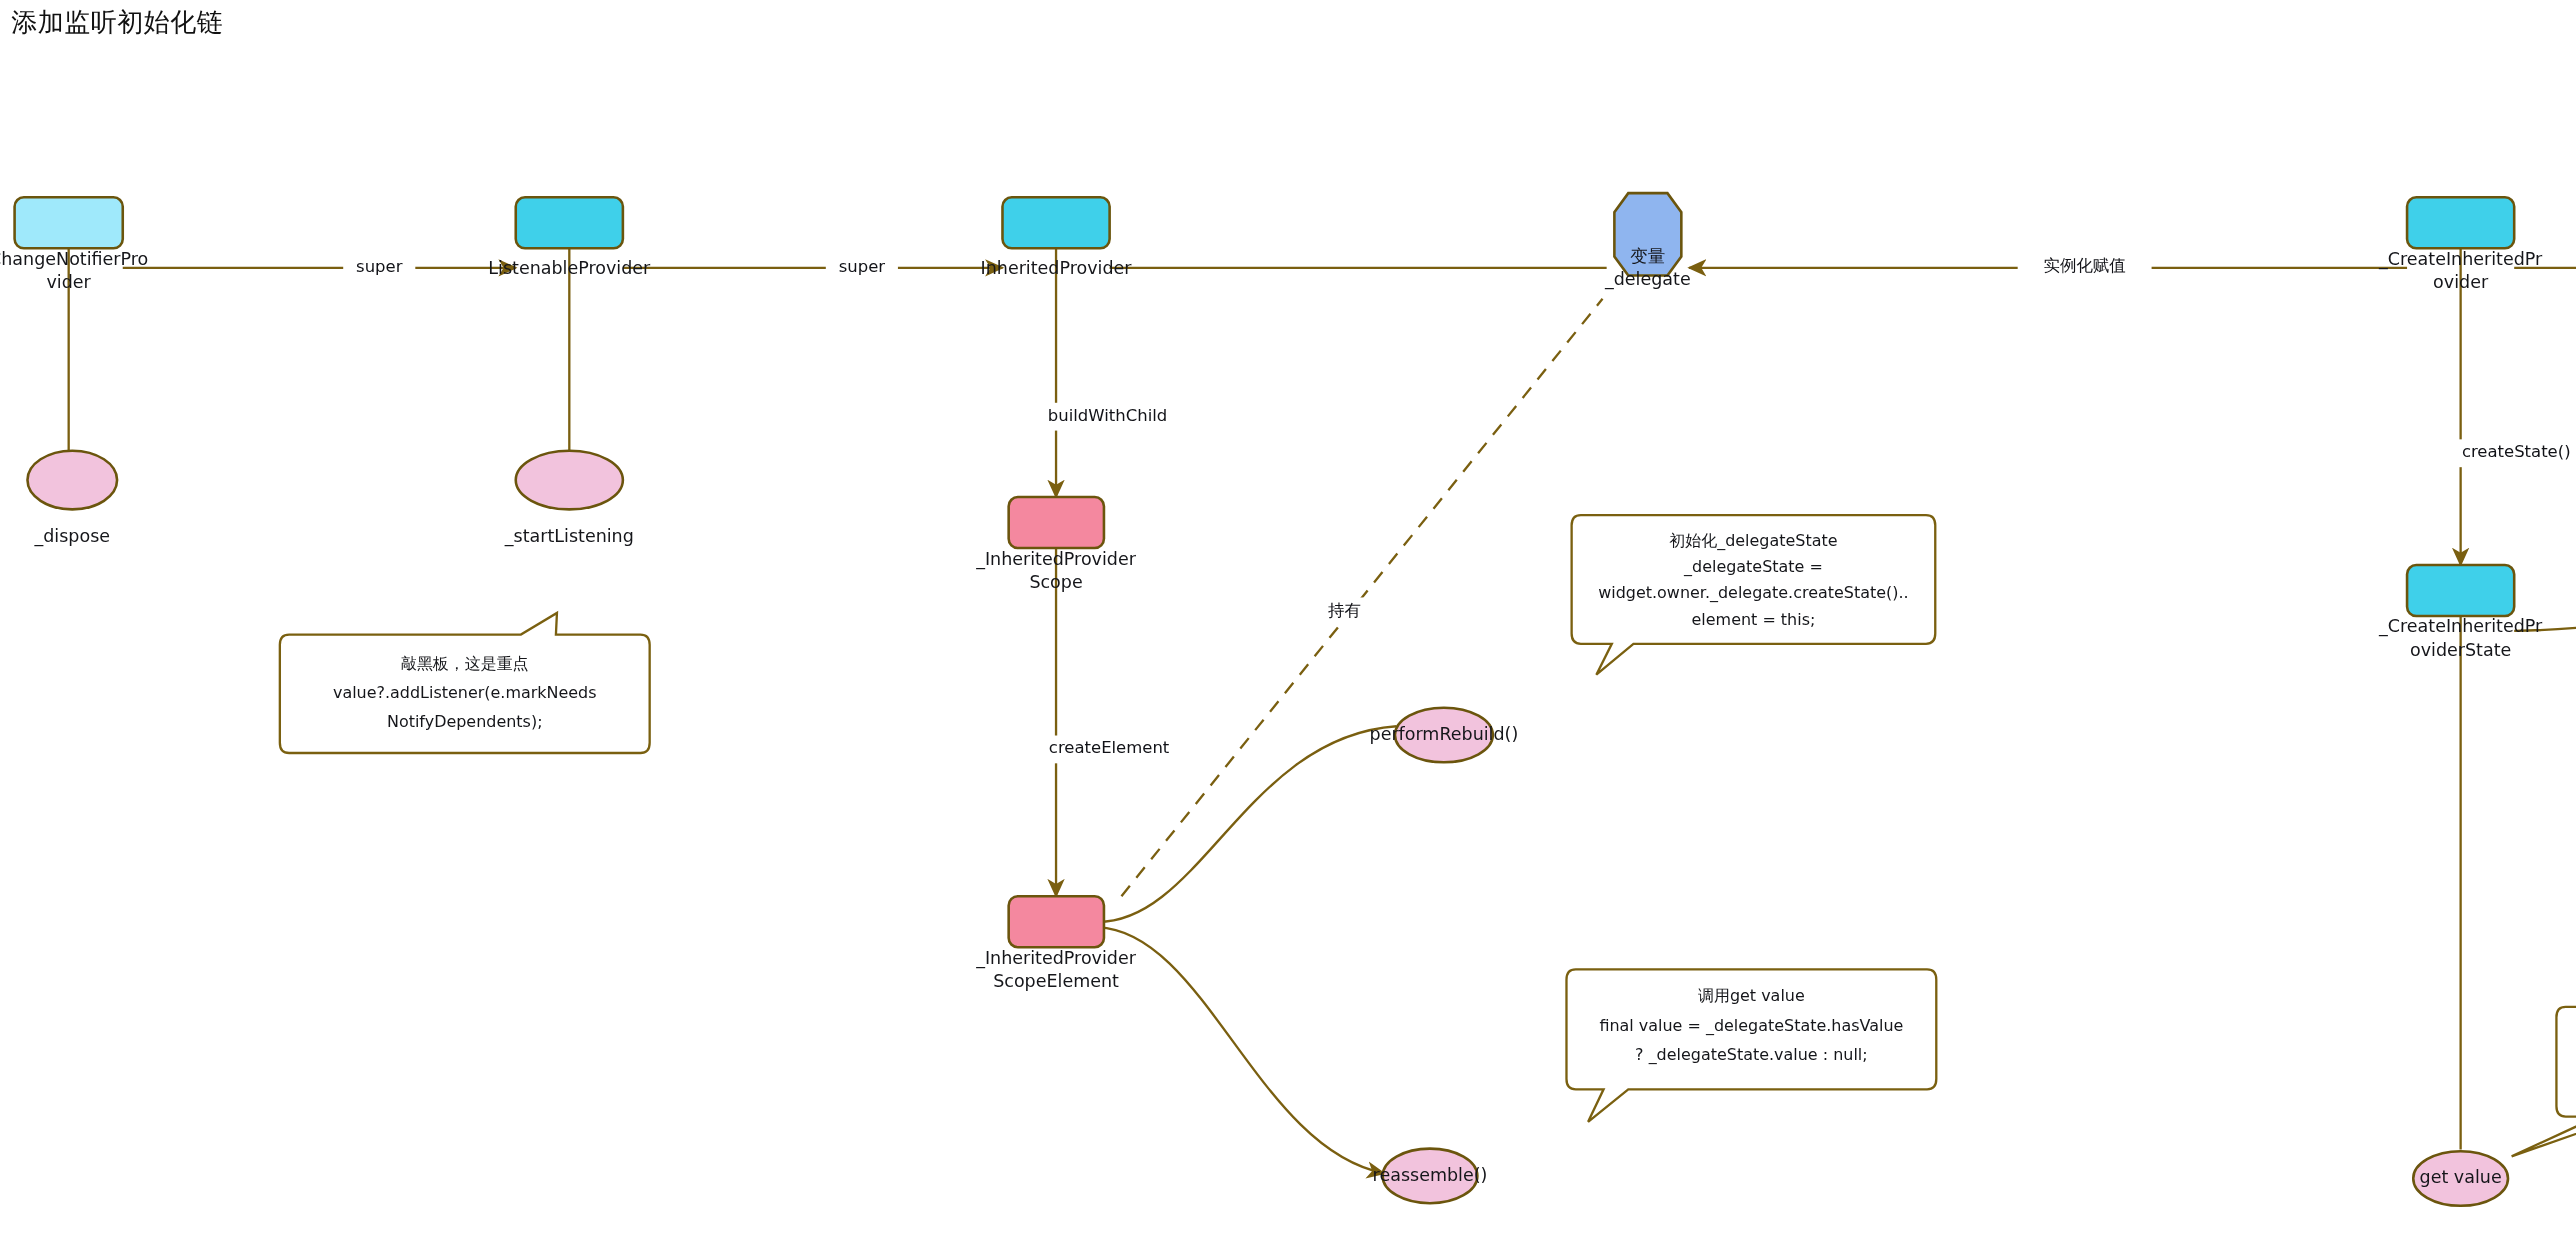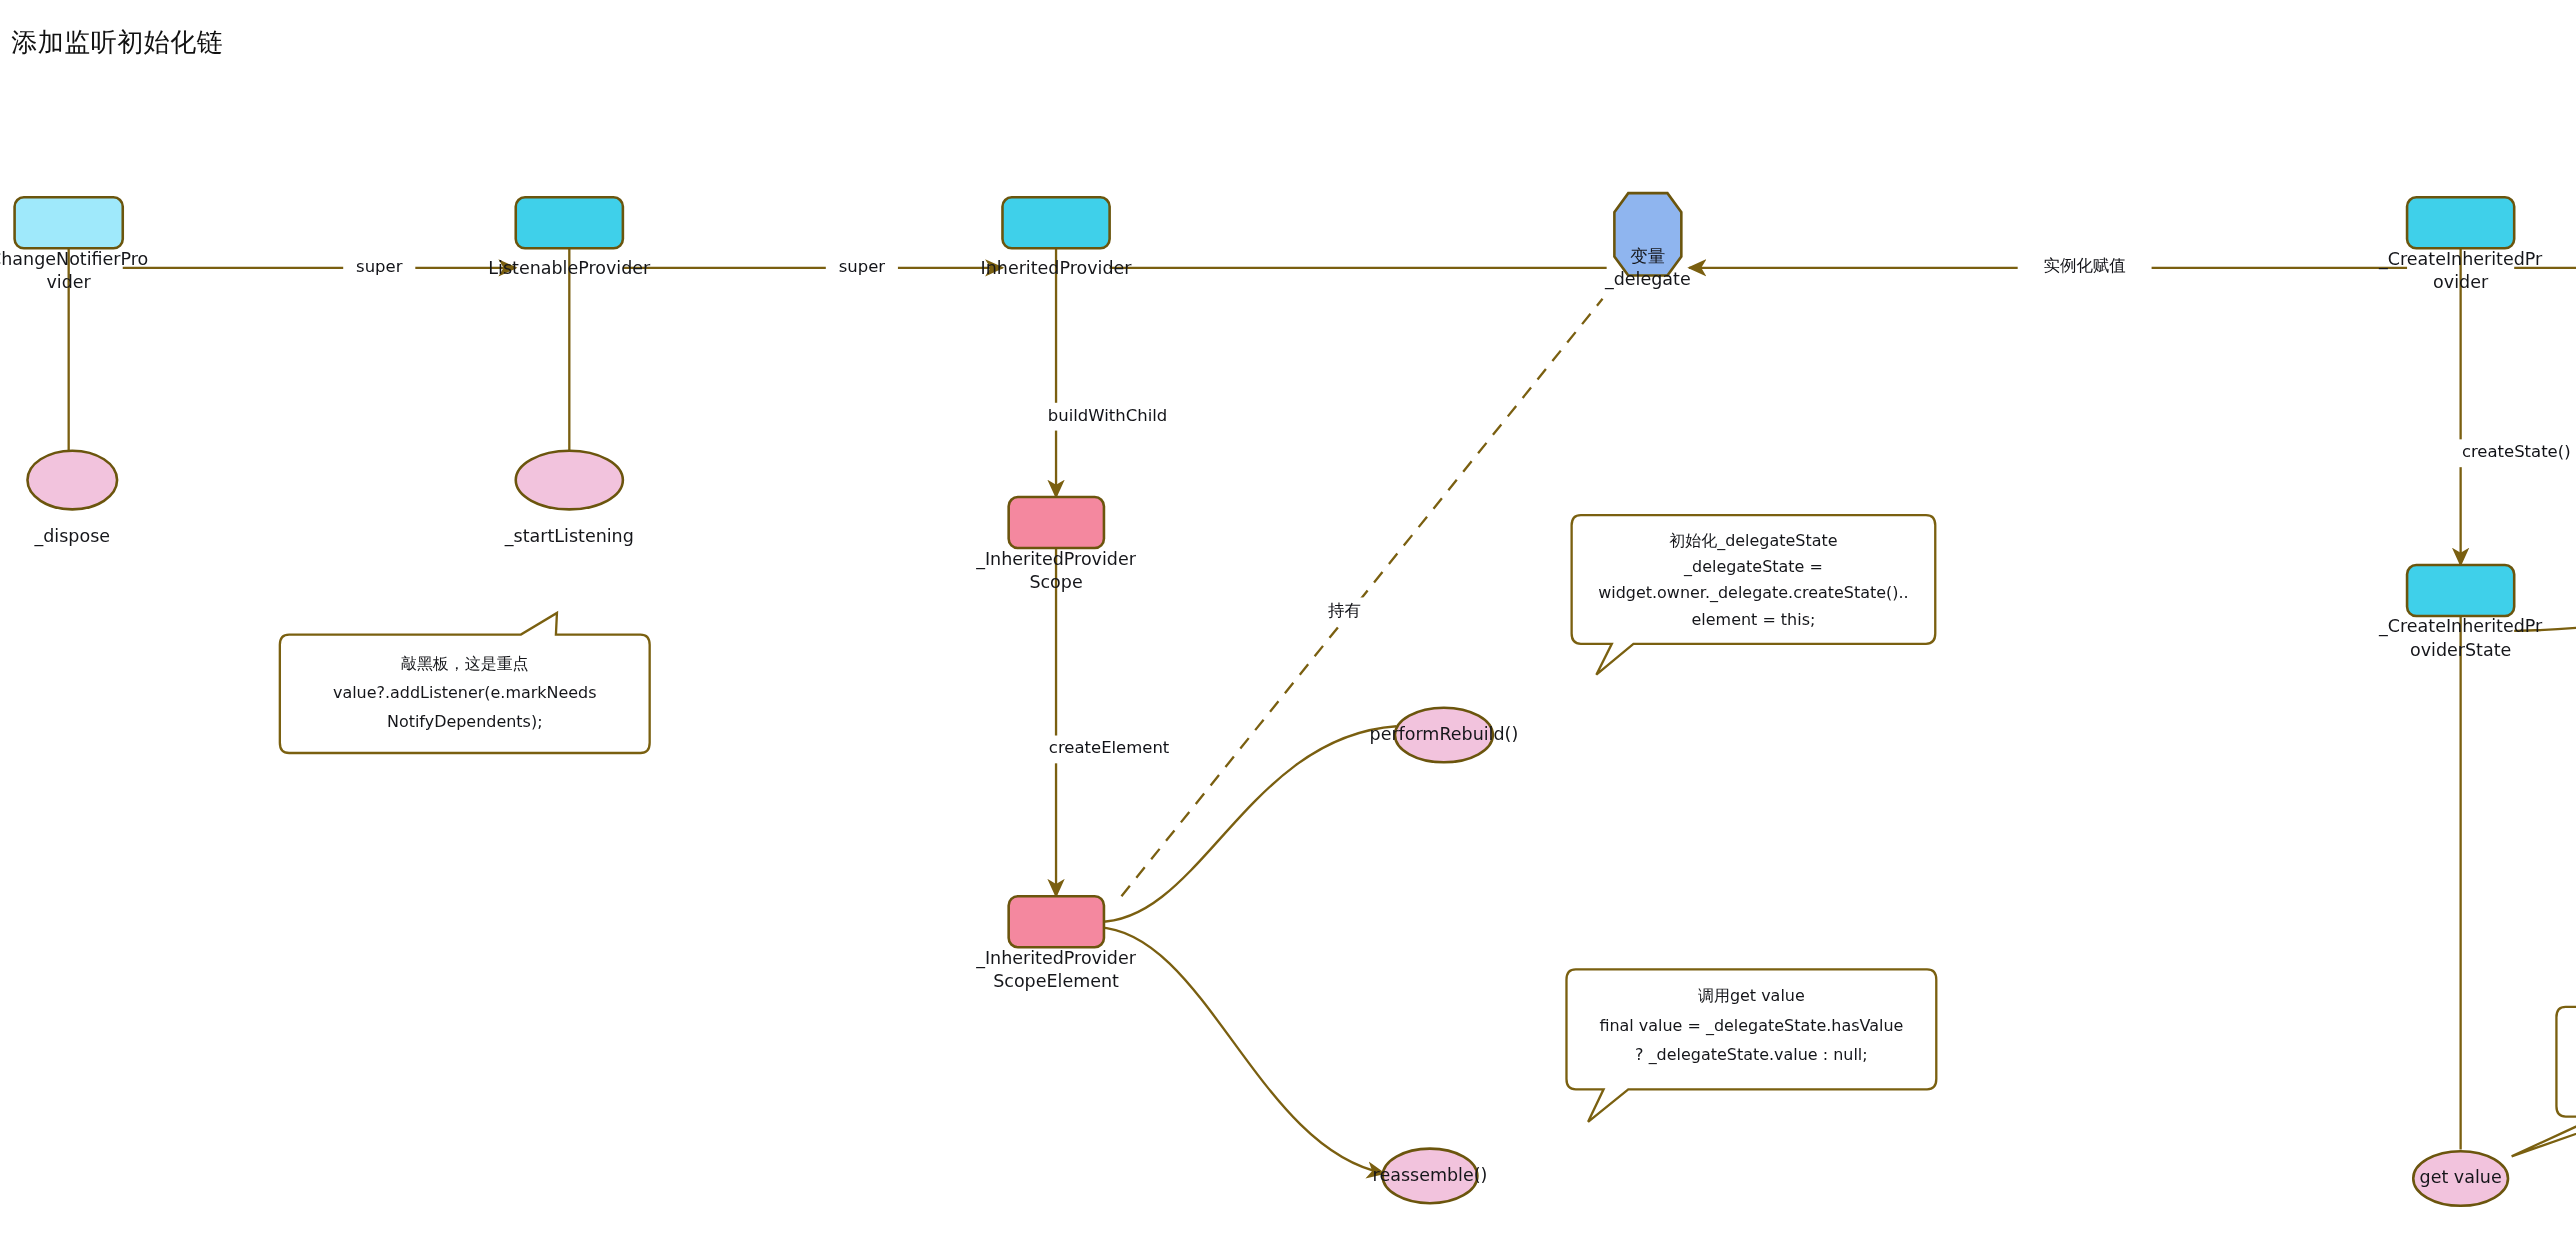--- a/index.html
+++ b/index.html
@@ -1,20 +1,20 @@
 <!DOCTYPE html>
 <html style="font-size:8.2px"><head>
 <meta charset="utf-8">
 <title>添加监听初始化链</title>
 <style>
   html,body{margin:0;padding:0;background:#ffffff;}
   body{font-family:"DejaVu Sans","Liberation Sans",sans-serif;}
   #canvas{position:relative;width:3408px;height:1248px;background:#ffffff;overflow:hidden;}
   #diagram-title{
-    position:absolute;left:11.3px;top:25px;
+    position:absolute;left:11.3px;top:5px;
     font-size:26px;color:#111111;letter-spacing:0.5px;
     font-family:"DejaVu Sans","Liberation Sans",sans-serif;
     white-space:nowrap;
   }
   svg#graph{position:absolute;left:0;top:0;width:3408px;height:1248px;}
   .edge{fill:none;stroke:#7a5f10;stroke-width:4.5px;}
   .edge-dashed{fill:none;stroke:#7a5f10;stroke-width:4.5px;stroke-dasharray:26 20;}
   .node-shape{stroke:#6b550d;stroke-width:5px;}
   .note-shape{fill:#ffffff;stroke:#7a6010;stroke-width:4.5px;}
   .node-label{

